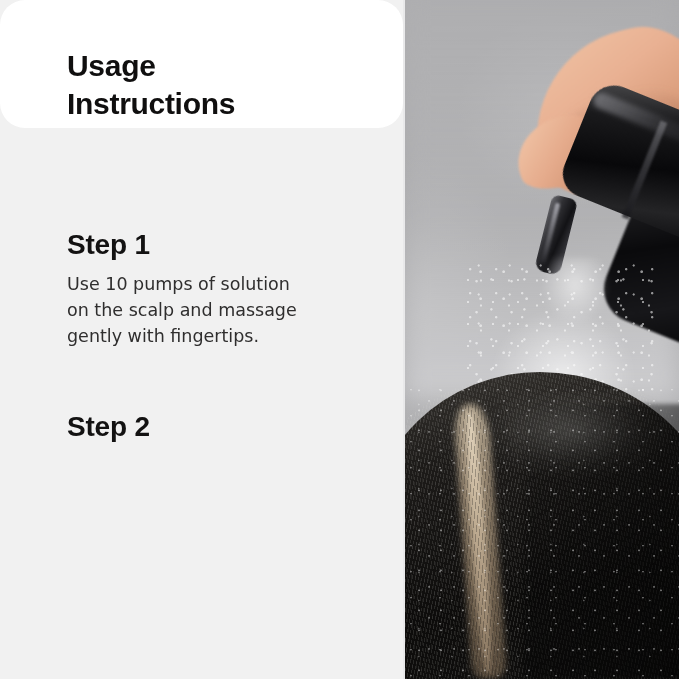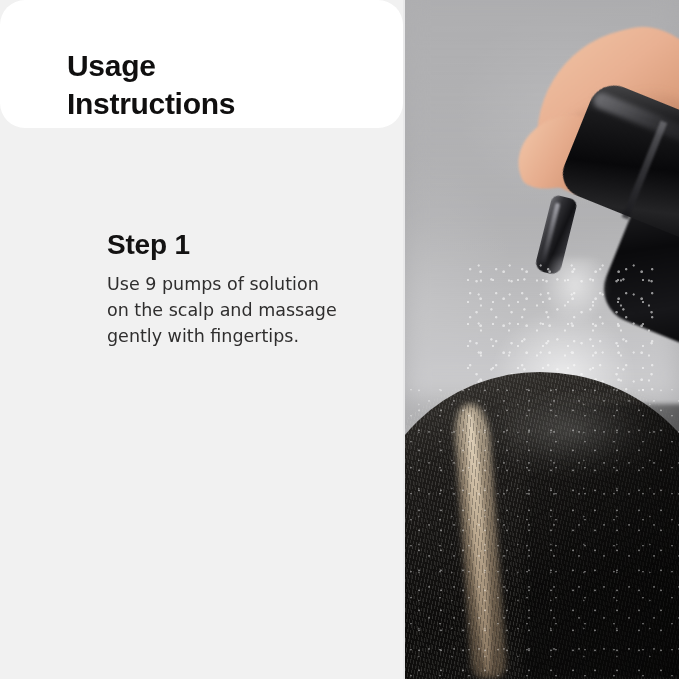--- a/index.html
+++ b/index.html
@@ -59,21 +59,21 @@
     left: 0;
     top: 154px;
     width: 403px;
   }
 
   .step-block {
     position: absolute;
     left: 67px;
     width: 320px;
   }
-  .step-block.step-1 { top: 74px; margin-left: 40px; }
+  .step-block.step-1 { top: 74px; }
   .step-block.step-2 { top: 256px; }
 
   .step-heading {
     margin: 0;
     font-family: "Liberation Sans", sans-serif;
     font-weight: bold;
     font-size: 28px;
     line-height: 33px;
     letter-spacing: -0.2px;
     color: #131212;
@@ -395,26 +395,27 @@
 
     <div class="header-band">
       <h1 class="page-title">Usage
 Instructions</h1>
     </div>
 
     <div class="steps">
 
       <div class="step-block step-1">
         <h2 class="step-heading">Step 1</h2>
-        <p class="step-body">Use 9 pumps of solution
+        <p class="step-body">Use 10 pumps of solution
 on the scalp and massage
 gently with fingertips.</p>
       </div>
 
       <div class="step-block step-2">
+        <h2 class="step-heading">Step 2</h2>
       </div>
 
     </div>
   </div>
 
   <div class="photo">
     <div class="backdrop"></div>
     <div class="backdrop-soft"></div>
 
     <div class="bottle-lower"></div>

